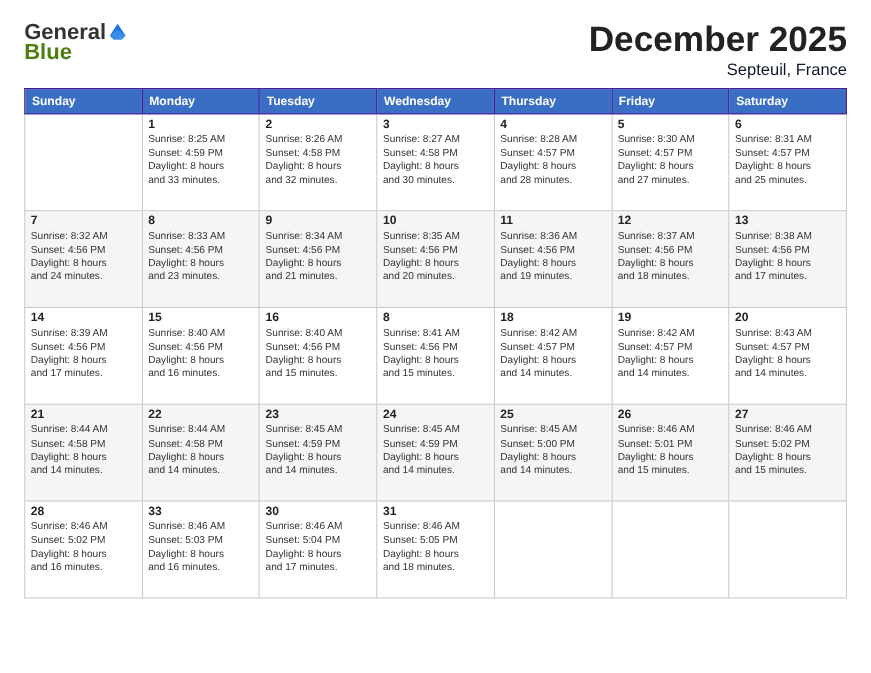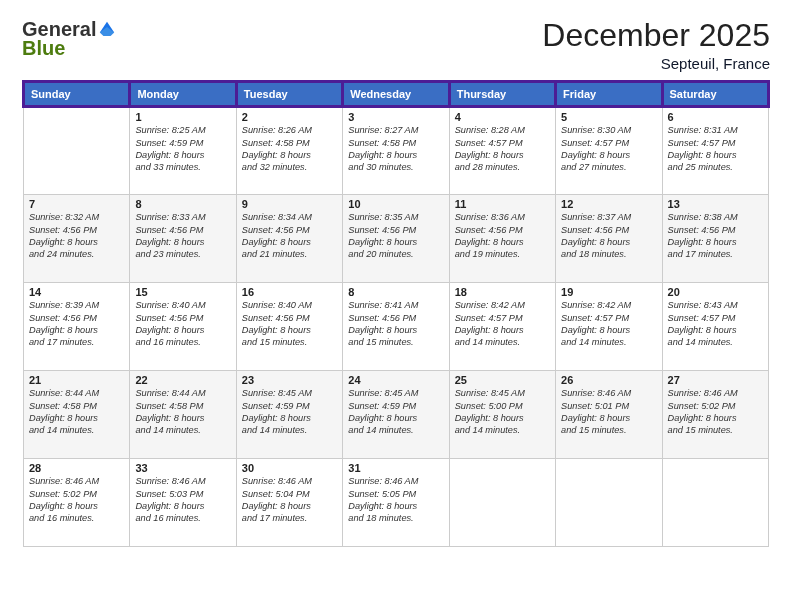--- a/index.html
+++ b/index.html
@@ -40,21 +40,21 @@
       width: 18px;
       height: 18px;
       margin-left: 2px;
       margin-top: -4px;
     }
     .title-section {
       text-align: right;
     }
     .month-title {
       font-size: 32px;
-      font-weight: normal;
+      font-weight: bold;
       color: #222;
       line-height: 1.1;
     }
     .location {
       font-size: 15px;
       color: #0f172a;
       margin-top: 2px;
     }
     .calendar {
       width: 100%;
@@ -62,41 +62,40 @@
       border: 1px solid #ccc;
       font-size: 10px;
     }
     .calendar th {
       background: #3a6ec4;
       color: #fff;
       text-align: left;
       padding: 5px 6px;
       font-size: 11px;
       font-weight: bold;
-      border: 3px solid #4c1d95;
+      border: 1px solid #4c1d95;
     }
     .calendar td {
       vertical-align: top;
       border: 1px solid #ccc;
       padding: 3px 5px;
       width: calc(100% / 7);
       height: 88px;
     }
     .day-num {
       font-weight: bold;
       font-size: 11px;
       color: #222;
       display: block;
       margin-bottom: 1px;
     }
     .day-info {
       font-size: 9.2px;
       color: #333;
       line-height: 1.35;
-      font-style: italic;
     }
     .empty-cell {
       background: #f9f9f9;
     }
     tr:nth-child(odd) td {
       background: #fff;
     }
     tr:nth-child(even) td {
       background: #f5f5f5;
     }

